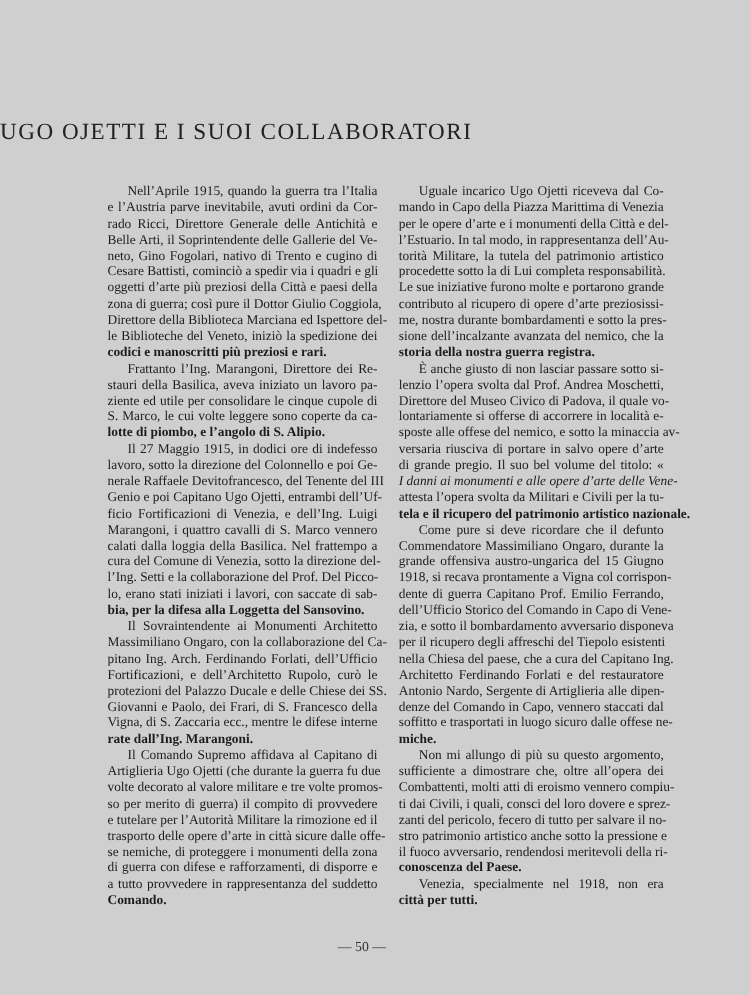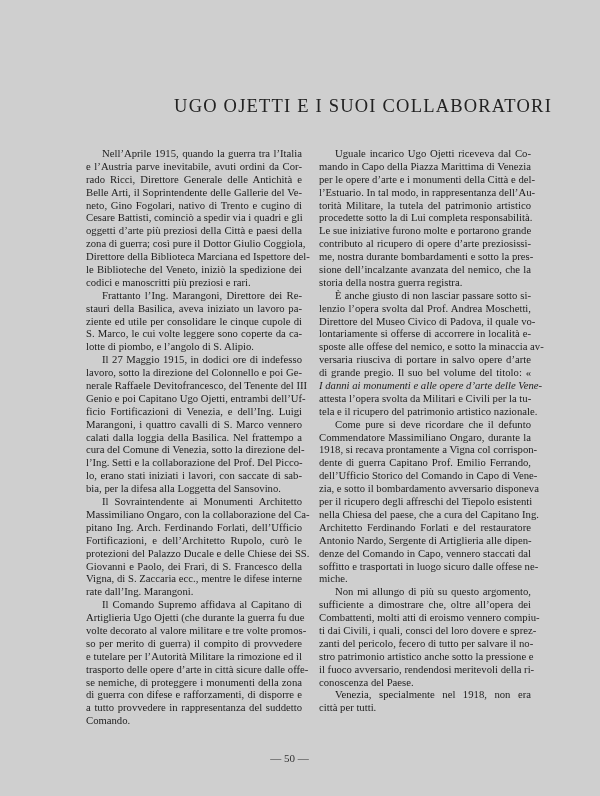--- a/index.html
+++ b/index.html
@@ -7,21 +7,21 @@
     width: 600px; height: 796px;
     background: #cfcfcf;
     position: relative;
     overflow: hidden;
     font-family: "Liberation Serif", "DejaVu Serif", serif;
     color: #1c1c1c;
   }
   .page-title {
     position: absolute;
     top: 96px; left: 0; width: 552px;
-    text-align: right;
+    text-align: left;
     font-size: 18.5px;
     letter-spacing: 1.2px;
     color: #222;
     margin: 0;
     font-weight: normal;
   }
   .col {
     position: absolute;
     top: 147px;
     font-size: 10.7px;
@@ -30,21 +30,21 @@
   .col-left { left: 86px; width: 216px; }
   .col-right { left: 319px; width: 212px; }
   .line {
     display: block;
     white-space: nowrap;
     text-align: justify;
     text-align-last: justify;
     height: 12.9px;
     overflow: visible;
   }
-  .line.last { text-align-last: left; }
+  .line.last { text-align-last: left; font-weight: bold; }
   .line.indent { padding-left: 16px; }
   .line i, .it { font-style: italic; }
   .page-number {
     position: absolute;
     top: 752px; left: 16px; width: 547px;
     text-align: center;
     font-size: 11px;
     color: #333;
   }
 </style>
@@ -117,20 +117,21 @@
     <span class="line">Direttore del Museo Civico di Padova, il quale vo-</span>
     <span class="line">lontariamente si offerse di accorrere in località e-</span>
     <span class="line">sposte alle offese del nemico, e sotto la minaccia av-</span>
     <span class="line">versaria riusciva di portare in salvo opere d’arte</span>
     <span class="line">di grande pregio. Il suo bel volume del titolo: «</span>
     <span class="line it">I danni ai monumenti e alle opere d’arte delle Vene-</span>
     <span class="line">attesta l’opera svolta da Militari e Civili per la tu-</span>
     <span class="line last">tela e il ricupero del patrimonio artistico nazionale.</span>
     <span class="line indent">Come pure si deve ricordare che il defunto</span>
     <span class="line">Commendatore Massimiliano Ongaro, durante la</span>
+    <span class="line">grande offensiva austro-ungarica del 15 Giugno</span>
     <span class="line">1918, si recava prontamente a Vigna col corrispon-</span>
     <span class="line">dente di guerra Capitano Prof. Emilio Ferrando,</span>
     <span class="line">dell’Ufficio Storico del Comando in Capo di Vene-</span>
     <span class="line">zia, e sotto il bombardamento avversario disponeva</span>
     <span class="line">per il ricupero degli affreschi del Tiepolo esistenti</span>
     <span class="line">nella Chiesa del paese, che a cura del Capitano Ing.</span>
     <span class="line">Architetto Ferdinando Forlati e del restauratore</span>
     <span class="line">Antonio Nardo, Sergente di Artiglieria alle dipen-</span>
     <span class="line">denze del Comando in Capo, vennero staccati dal</span>
     <span class="line">soffitto e trasportati in luogo sicuro dalle offese ne-</span>

